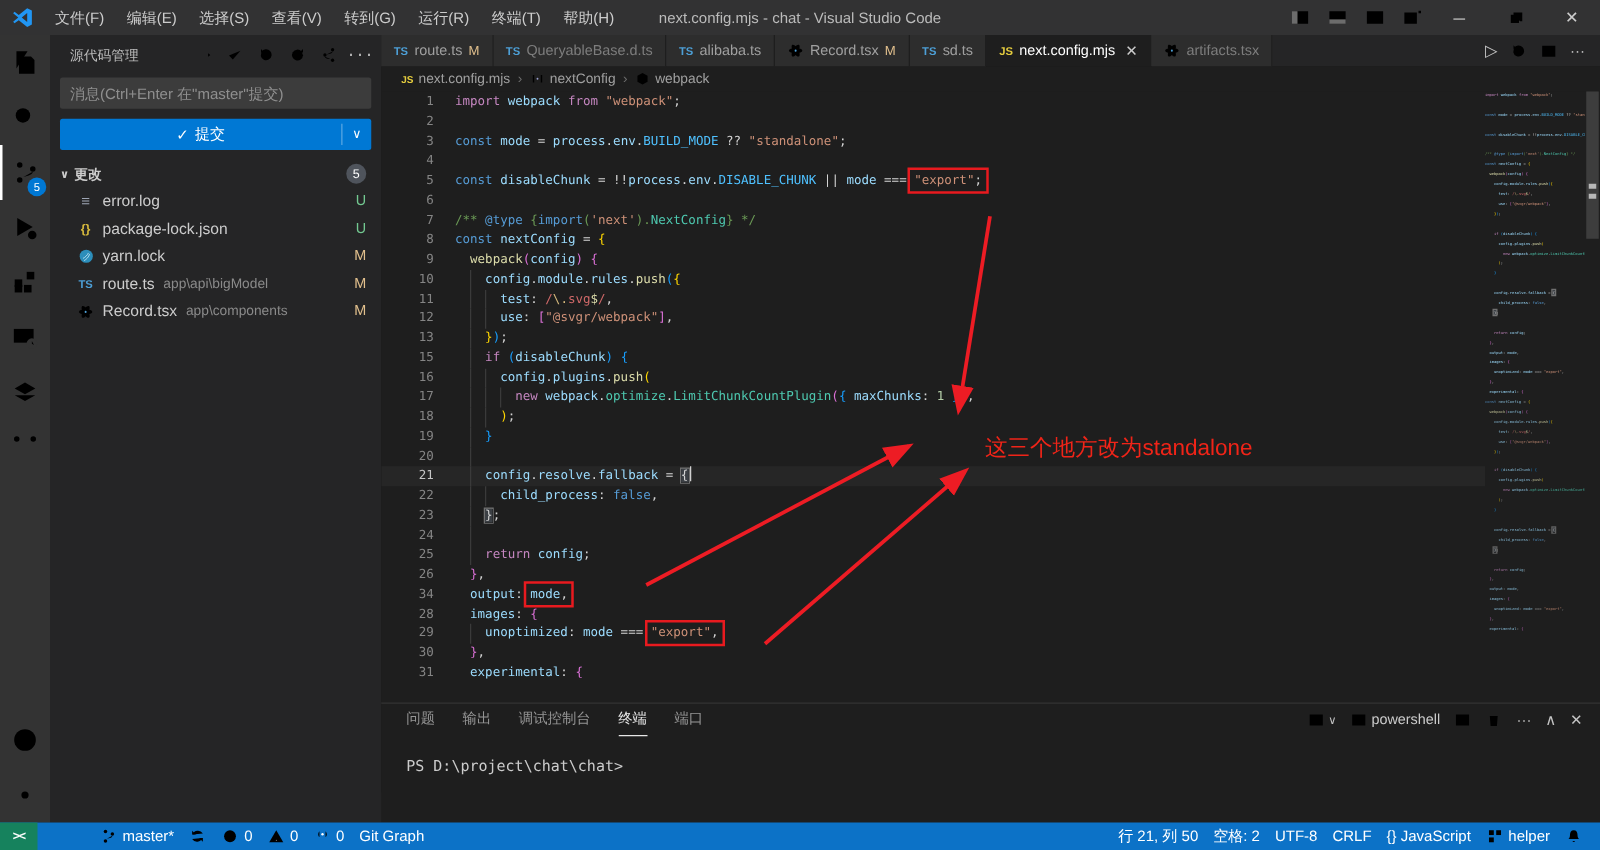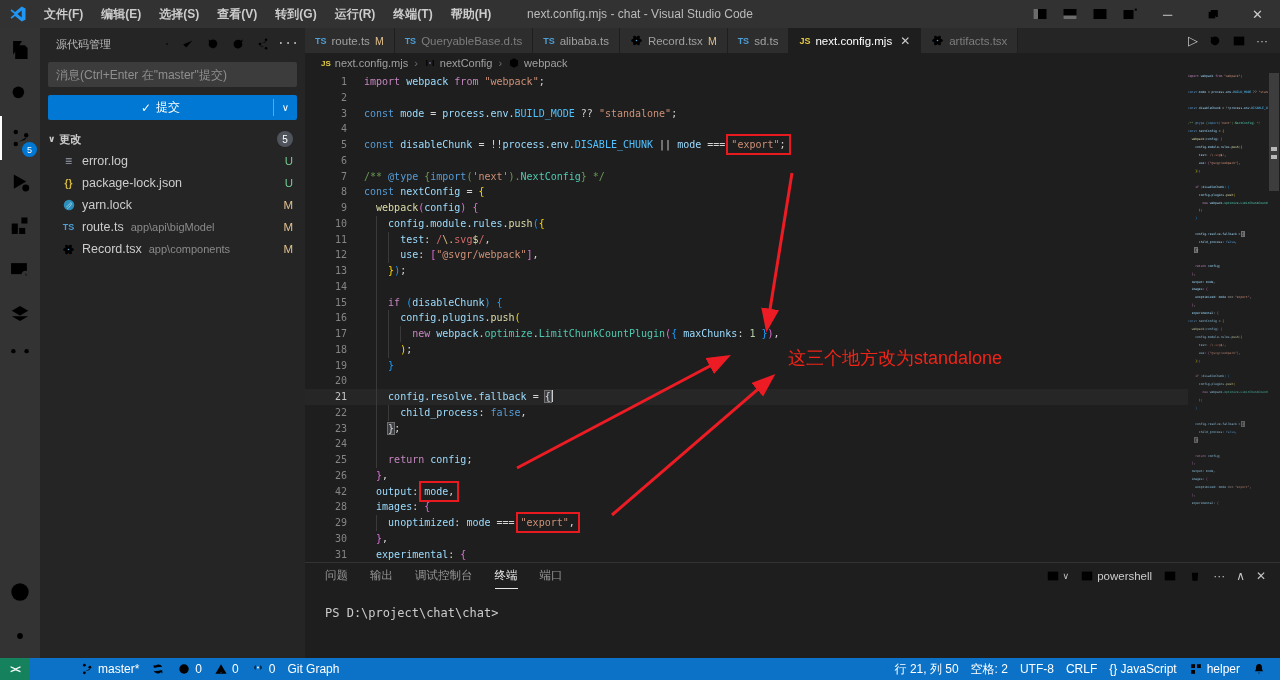--- a/index.html
+++ b/index.html
@@ -6,21 +6,21 @@
   html,body { width:1280px; height:680px; overflow:hidden; background:#1e1e1e;
     font-family:"Liberation Sans","DejaVu Sans",sans-serif; }
   svg { display:block; }
   .ico { width:16px; height:16px; }
   .ico14 { width:14px; height:14px; }
 
   
   #titlebar { position:absolute; left:0; top:0; width:1280px; height:28px; background:#323233;
     display:flex; align-items:center; color:#cccccc; font-size:12px; }
   #logo { width:18px; height:18px; margin:0 8px 0 9px; }
-  .menu-item { padding:0 9px; line-height:28px; cursor:default;font-weight:bold; }
+  .menu-item { padding:0 9px; line-height:28px; cursor:default; }
   #tb-title { position:absolute; left:0; right:0; text-align:center; pointer-events:none; color:#bbbbbb; }
   #tb-right { position:absolute; right:0; top:0; height:28px; display:flex; align-items:center; }
   .tb-layout { width:30px; height:28px; display:flex; align-items:center; justify-content:center; color:#c5c5c5; }
   .tb-win { width:45px; height:28px; display:flex; align-items:center; justify-content:center; color:#cccccc; font-size:13px; }
 
   
   #activitybar { position:absolute; left:0; top:28px; width:40px; height:630px; background:#333333;
     display:flex; flex-direction:column; }
   .ab-item { position:relative; width:40px; height:44px; display:flex; align-items:center; justify-content:center;
     color:#858585; }
@@ -561,24 +561,20 @@
    </div>
         <div class="cl">
      <span class="ln">12</span>
           <pre><span class="guide" style="left:2ch"></span><span class="guide" style="left:4ch"></span><span class="tok-fg">      </span><span class="tok-var">use</span><span class="tok-fg">: </span><span class="tok-b2">[</span><span class="tok-str">"@svgr/webpack"</span><span class="tok-b2">]</span><span class="tok-fg">,</span></pre>
    </div>
         <div class="cl">
      <span class="ln">13</span>
           <pre><span class="guide" style="left:2ch"></span><span class="tok-fg">    </span><span class="tok-b1">}</span><span class="tok-b3">)</span><span class="tok-fg">;</span></pre>
    </div>
         <div class="cl">
-     <span class="ln">14</span>
-          <pre><span class="guide" style="left:2ch"></span></pre>
-   </div>
-        <div class="cl">
      <span class="ln">15</span>
           <pre><span class="guide" style="left:2ch"></span><span class="tok-fg">    </span><span class="tok-kw">if</span><span class="tok-fg"> </span><span class="tok-b3">(</span><span class="tok-var">disableChunk</span><span class="tok-b3">)</span><span class="tok-fg"> </span><span class="tok-b3">{</span></pre>
    </div>
         <div class="cl">
      <span class="ln">16</span>
           <pre><span class="guide" style="left:2ch"></span><span class="guide" style="left:4ch"></span><span class="tok-fg">      </span><span class="tok-var">config</span><span class="tok-fg">.</span><span class="tok-var">plugins</span><span class="tok-fg">.</span><span class="tok-fn">push</span><span class="tok-b1">(</span></pre>
    </div>
         <div class="cl">
      <span class="ln">17</span>
           <pre><span class="guide" style="left:2ch"></span><span class="guide" style="left:4ch"></span><span class="guide" style="left:6ch"></span><span class="tok-fg">        </span><span class="tok-kw">new</span><span class="tok-fg"> </span><span class="tok-var">webpack</span><span class="tok-fg">.</span><span class="tok-cls">optimize</span><span class="tok-fg">.</span><span class="tok-cls">LimitChunkCountPlugin</span><span class="tok-b2">(</span><span class="tok-b3">{</span><span class="tok-fg"> </span><span class="tok-var">maxChunks</span><span class="tok-fg">: </span><span class="tok-num">1</span><span class="tok-fg"> </span><span class="tok-b3">}</span><span class="tok-b2">)</span><span class="tok-fg">,</span></pre>
@@ -613,21 +609,21 @@
    </div>
         <div class="cl">
      <span class="ln">25</span>
           <pre><span class="guide" style="left:2ch"></span><span class="tok-fg">    </span><span class="tok-kw">return</span><span class="tok-fg"> </span><span class="tok-var">config</span><span class="tok-fg">;</span></pre>
    </div>
         <div class="cl">
      <span class="ln">26</span>
           <pre><span class="tok-fg">  </span><span class="tok-b2">}</span><span class="tok-fg">,</span></pre>
    </div>
         <div class="cl">
-     <span class="ln">42</span>
+     <span class="ln">34</span>
           <pre><span class="tok-fg">  </span><span class="tok-var">output</span><span class="tok-fg">: </span><span class="redbox"><span class="tok-var">mode</span><span class="tok-fg">,</span></span></pre>
    </div>
         <div class="cl">
      <span class="ln">28</span>
           <pre><span class="tok-fg">  </span><span class="tok-var">images</span><span class="tok-fg">: </span><span class="tok-b2">{</span></pre>
    </div>
         <div class="cl">
      <span class="ln">29</span>
           <pre><span class="guide" style="left:2ch"></span><span class="tok-fg">    </span><span class="tok-var">unoptimized</span><span class="tok-fg">: </span><span class="tok-var">mode</span><span class="tok-fg"> === </span><span class="redbox"><span class="tok-str">"export"</span><span class="tok-fg">,</span></span></pre>
    </div>

